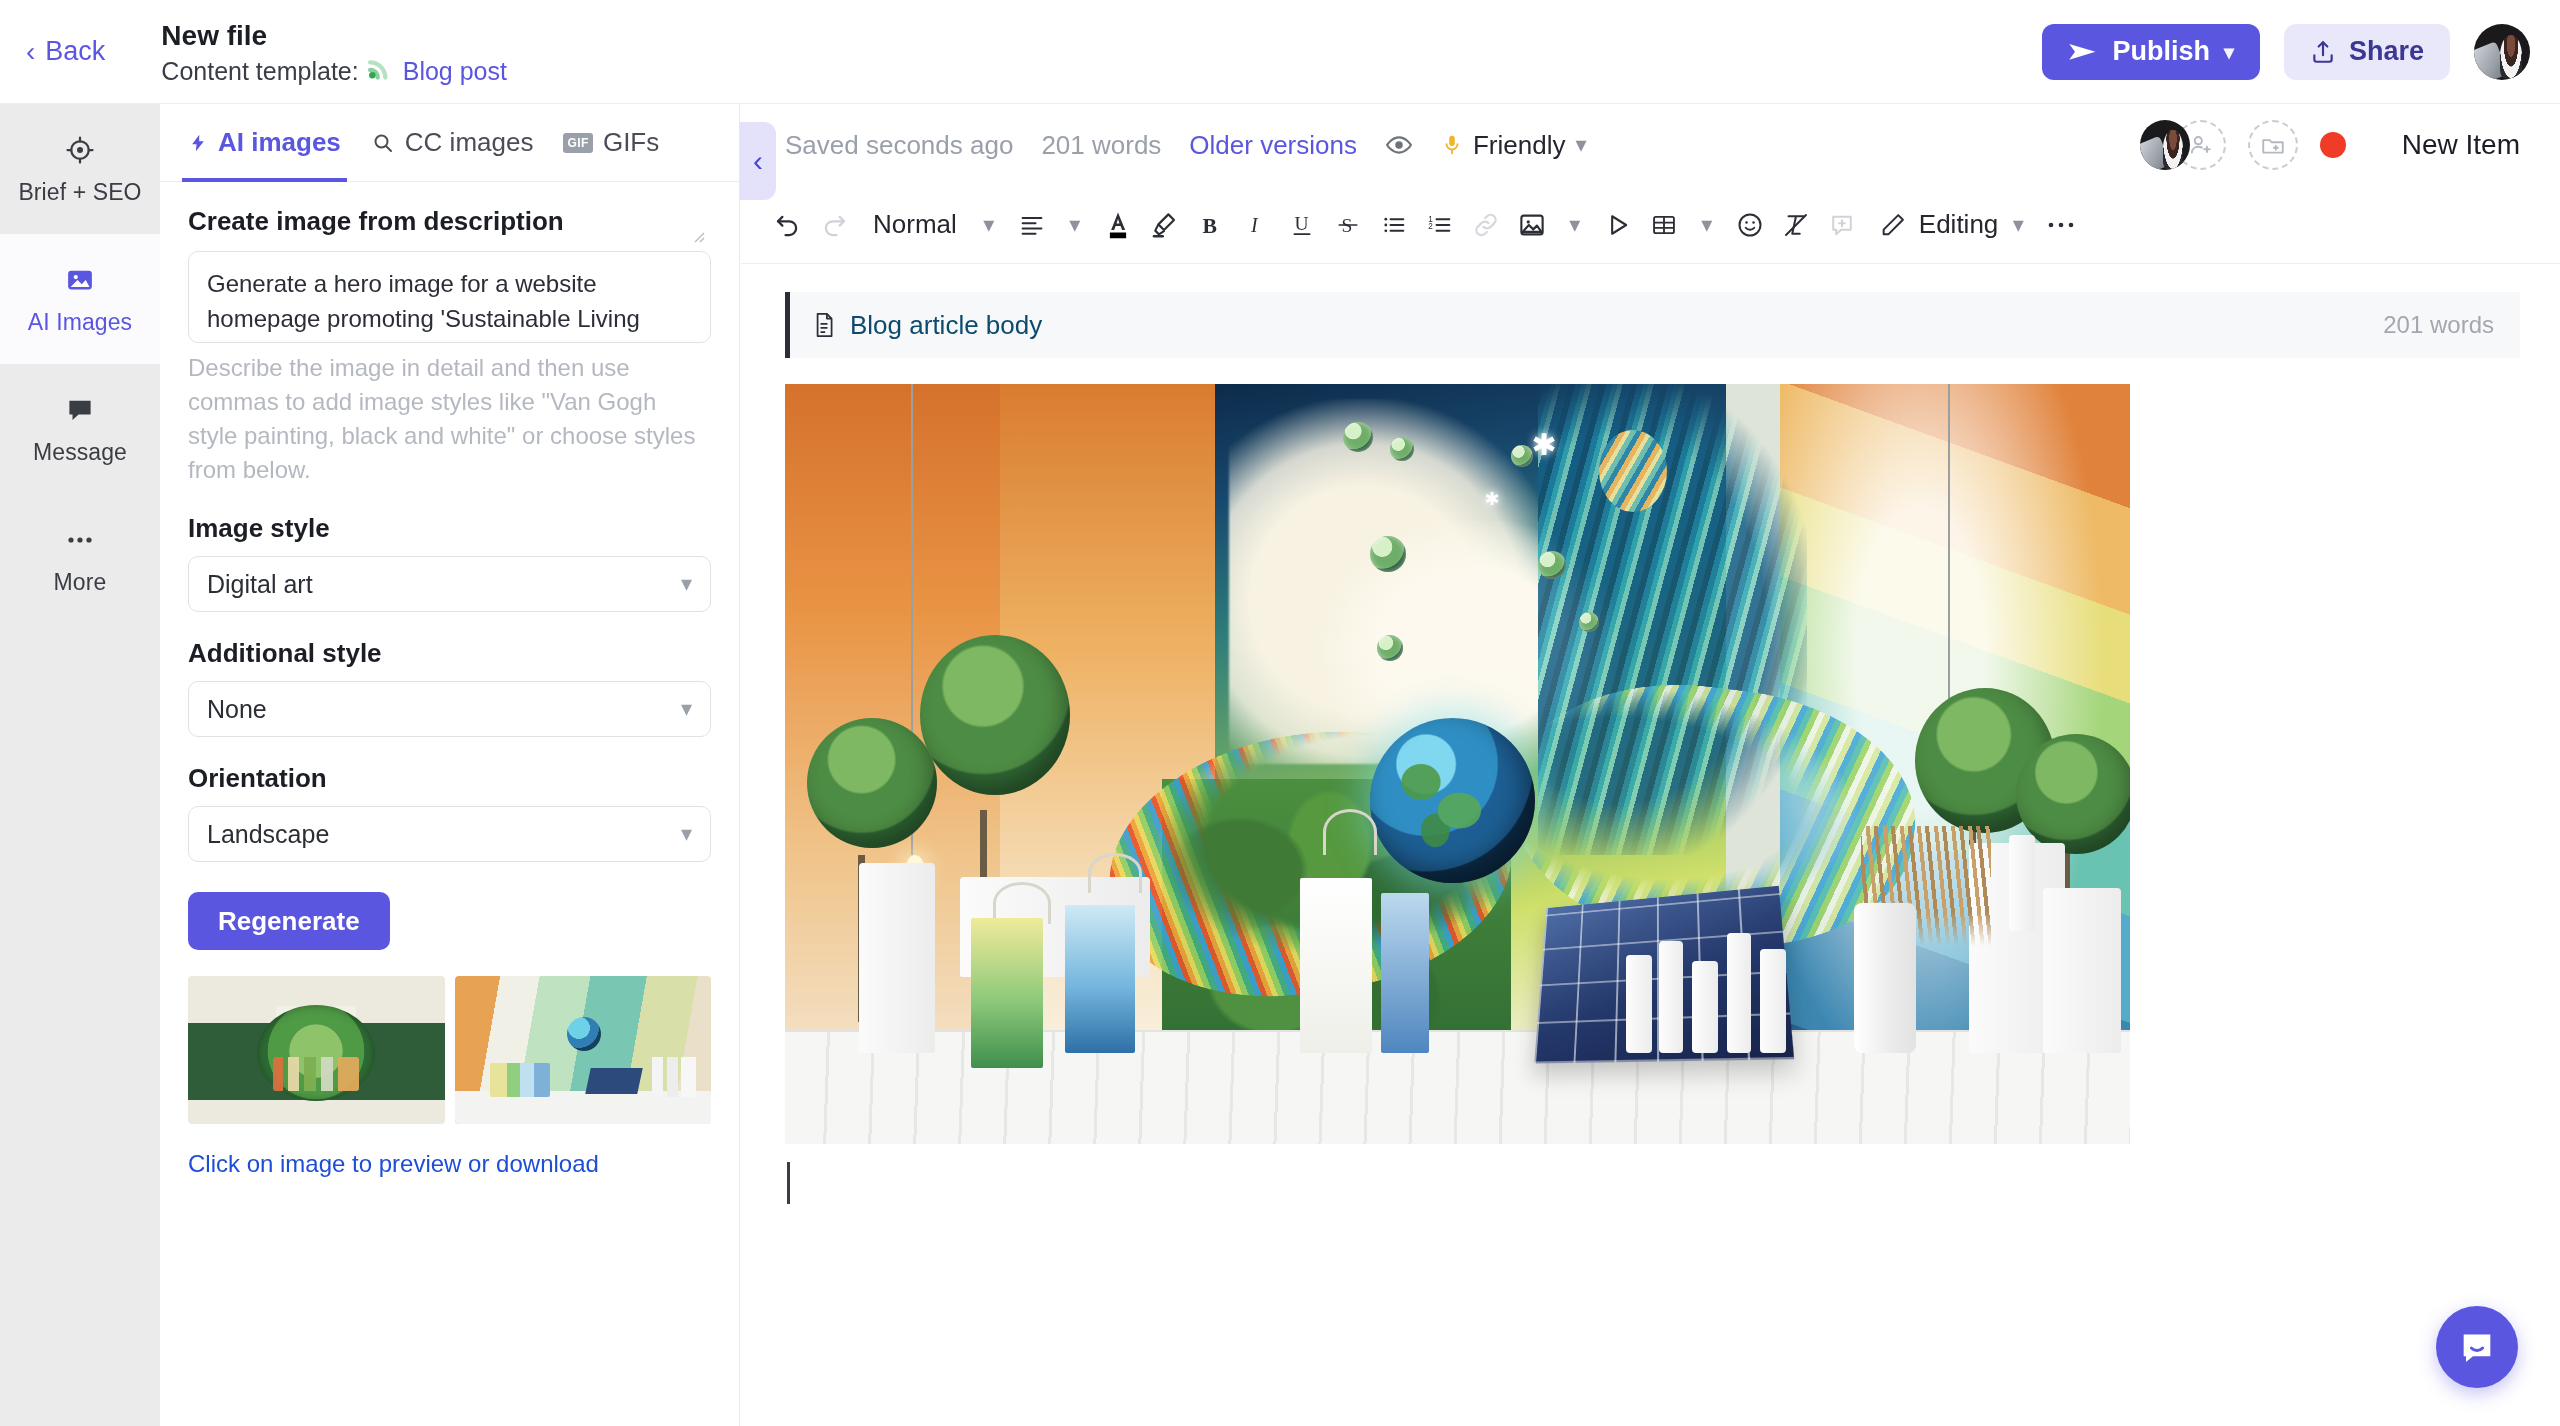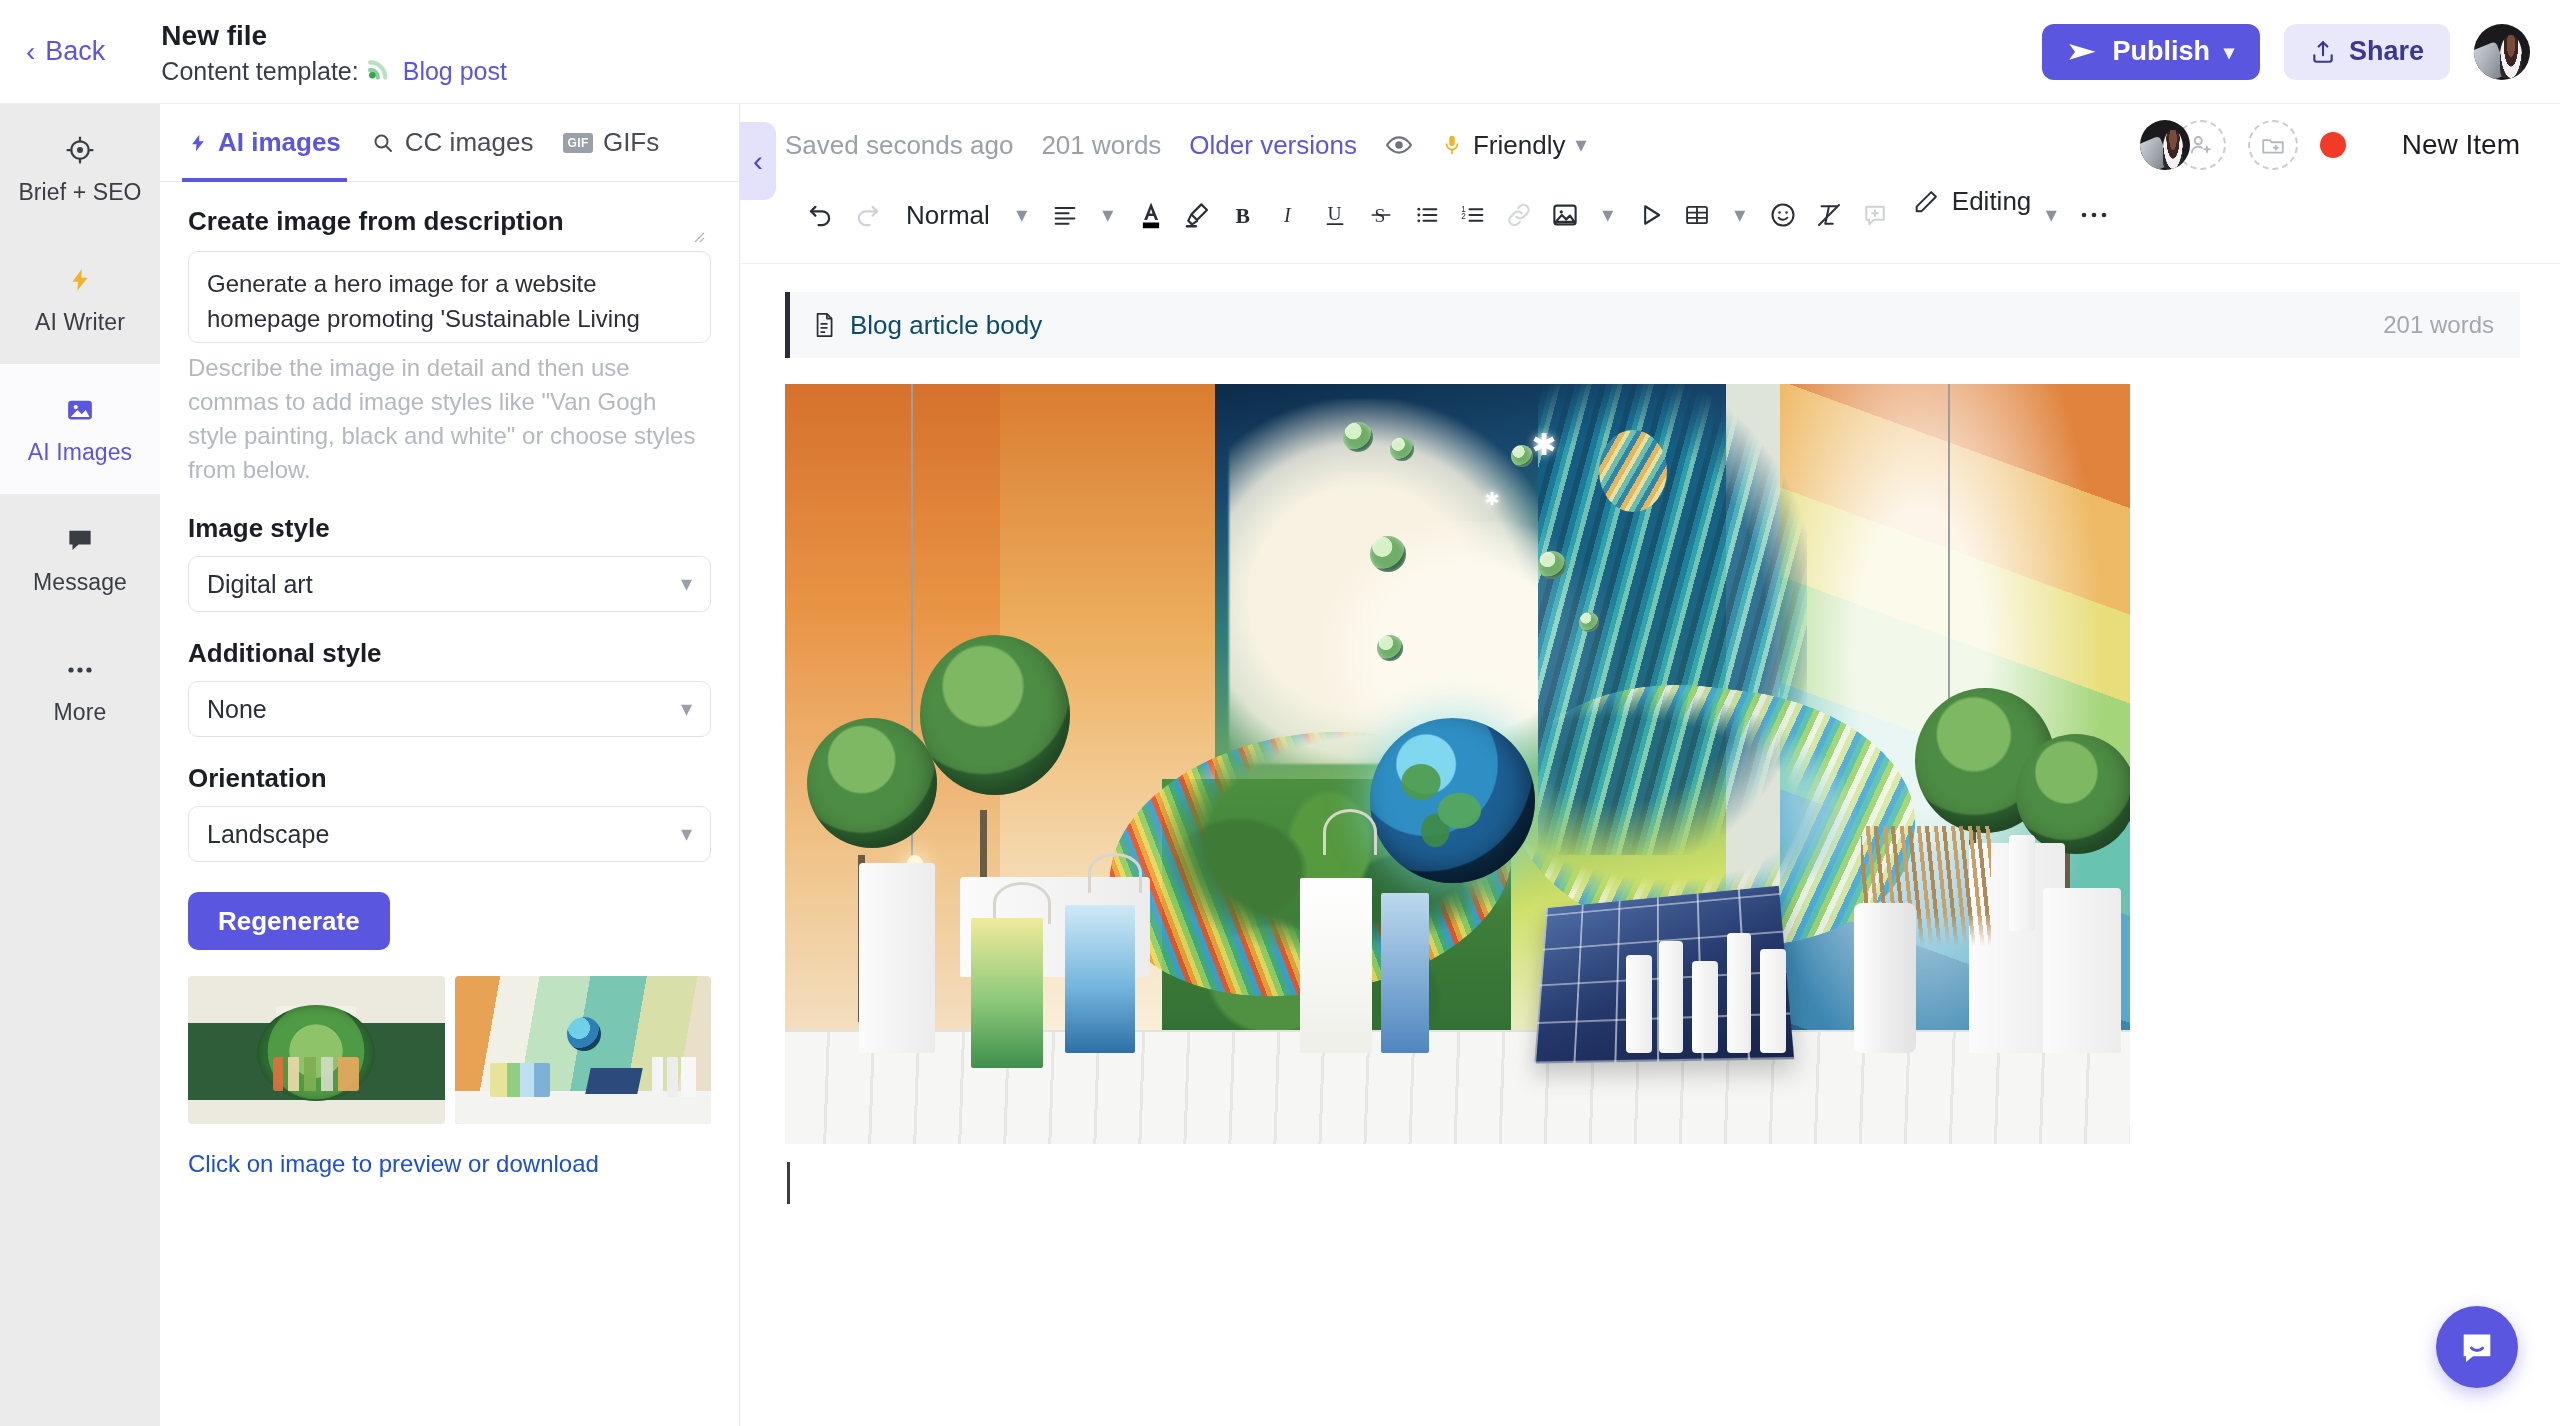--- a/index.html
+++ b/index.html
@@ -182,21 +182,21 @@
     width: 50px; height: 50px; border-radius: 50%; border: 2px dashed #c9ccd2;
     display: flex; align-items: center; justify-content: center; color: #b4b8c0; cursor: pointer;
     background: #fff;
   }
   .av-overlap { margin-left: -14px; }
   .new-item { display: flex; align-items: center; gap: 16px; cursor: pointer; }
   .dot-red { width: 26px; height: 26px; border-radius: 50%; background: #f03b26; }
   .new-item-label { font-size: 28px; color: #1c1e26; margin-left: 40px; }
 
   .ed-toolbar {
-    height: 78px; display: flex; align-items: flex-start; gap: 0px; padding: 0 40px 0 57px;
+    height: 78px; display: flex; align-items: center; gap: 0px; padding: 0 40px 0 24px;
     border-bottom: 1px solid #edeff1;
   }
   .tb { display: flex; align-items: center; justify-content: center; height: 58px; min-width: 46px;
     cursor: pointer; color: #2b2e36; }
   .tb.dim { color: #cfd2d7; }
   .tb-normal { font-size: 26px; color: #25272f; padding: 0 12px 0 16px; }
   .tb-chev { color: #8d929b; font-size: 22px; min-width: 40px; }
   .editing-chip { display: flex; align-items: center; gap: 12px; font-size: 26px; color: #25272f;
     cursor: pointer; padding-left: 14px; }
 
@@ -404,28 +404,20 @@
     <span class="rail-ico">
       <svg width="30" height="30" viewBox="0 0 24 24" fill="none" stroke="#3b3d44" stroke-width="1.8">
         <circle cx="12" cy="12" r="7"></circle>
           <circle cx="12" cy="12" r="2.4" fill="#3b3d44" stroke="none"></circle>
         <path d="M12 2v3M12 19v3M2 12h3M19 12h3" stroke-linecap="round"></path>
       </svg>
     </span>
     <span class="rail-label">Brief + SEO</span>
   </div>
 
-  <div class="rail-item">
-    <span class="rail-ico">
-      <svg width="26" height="30" viewBox="0 0 24 24">
-          <path d="M13.5 2 5 13.5h5.2L9.5 22 19 10h-5.6L13.5 2z" fill="#f1b32b"></path>
-        </svg>
-    </span>
-    <span class="rail-label">AI Writer</span>
-  </div>
 
   <div class="rail-item active">
     <span class="rail-ico">
       <svg width="30" height="30" viewBox="0 0 24 24">
         <rect x="2.5" y="4.5" width="19" height="15" rx="2.5" fill="#5b56e0"></rect>
         <circle cx="8.6" cy="9.6" r="1.7" fill="#fff"></circle>
         <path d="M4.5 17.5 10 12l3.4 3.4L16.6 12l3 5.5z" fill="#fff"></path>
       </svg>
     </span>
     <span class="rail-label">AI Images</span>

